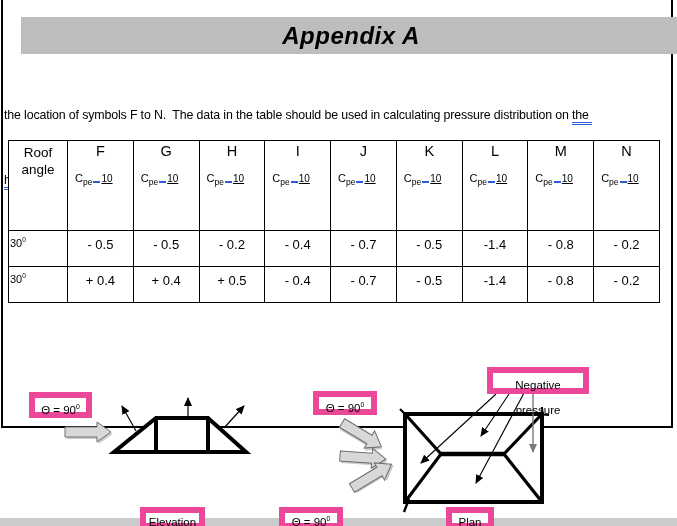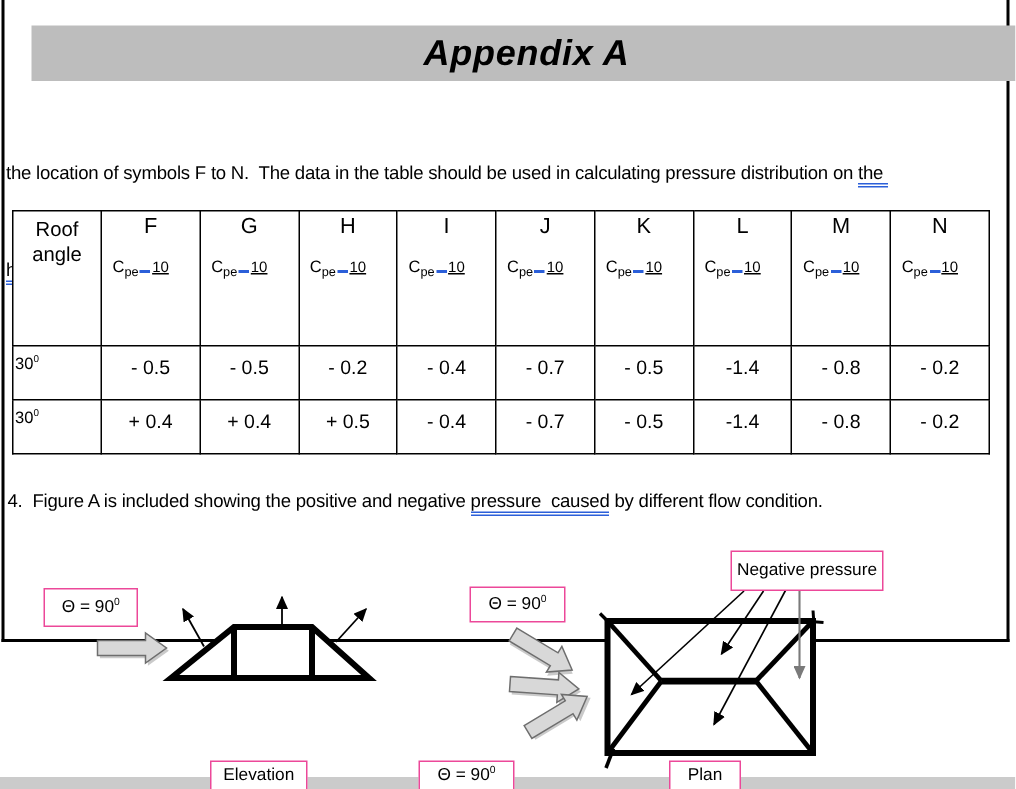--- a/index.html
+++ b/index.html
@@ -27,21 +27,21 @@
   .letter{text-align:center;font-size:14.5px;}
   .cpe{margin-top:13px;text-align:left;padding-left:6px;font-size:11px;}
   .cpe sub{font-size:8.5px;text-decoration-style:wavy;
            text-decoration-color:#d33a2f;}
   .bdash{display:inline-block;width:7px;height:2px;background:#2b5fd9;margin:0 1px;
          vertical-align:-1px;}
   .cpe .ten{font-size:10px;text-decoration:underline;}
   td.val{text-align:center;font-size:13px;vertical-align:top;padding-top:6px;}
   td.ang{text-align:left;font-size:11px;vertical-align:top;padding-top:6px;}
   
-  .lblbox{position:absolute;border:1px solid #ec4899;background:#fff;text-align:center;
+  .lblbox{position:absolute;border:6px solid #ec4899;background:#fff;text-align:center;
           font-size:11.5px;z-index:4;box-sizing:border-box;}
   .svgfig{position:absolute;left:0;top:0;z-index:3;pointer-events:none;}
   .bstrip{position:absolute;left:0;top:518px;width:677px;height:8px;background:#cbcbcb;z-index:1;}
 </style>
 </head>
 <body>
 
 <div class="page">
 
   <div class="frame"></div>
@@ -129,21 +129,20 @@
       <td class="val">- 0.4</td>
       <td class="val">- 0.7</td>
       <td class="val">- 0.5</td>
       <td class="val">-1.4</td>
       <td class="val">- 0.8</td>
       <td class="val">- 0.2</td>
     </tr>
   </tbody>
     </table>
 
-  <div class="para" style="top:324px;left:5px;"><span>4.  Figure A is included showing the positive and negative </span><span class="ul-blue">pressure  caused</span><span> by different flow condition.</span></div>
 
   <svg class="svgfig" width="677" height="526" viewBox="0 0 677 526">
     <defs>
       <marker id="ah" markerUnits="userSpaceOnUse" markerWidth="9" markerHeight="8" refX="8" refY="4" orient="auto">
         <path d="M0,0 L9,4 L0,8 Z" fill="#000"></path>
       </marker>
       <marker id="ahg" markerUnits="userSpaceOnUse" markerWidth="9" markerHeight="8" refX="8" refY="4" orient="auto">
         <path d="M0,0 L9,4 L0,8 Z" fill="#7a7a7a"></path>
       </marker>
     </defs>

